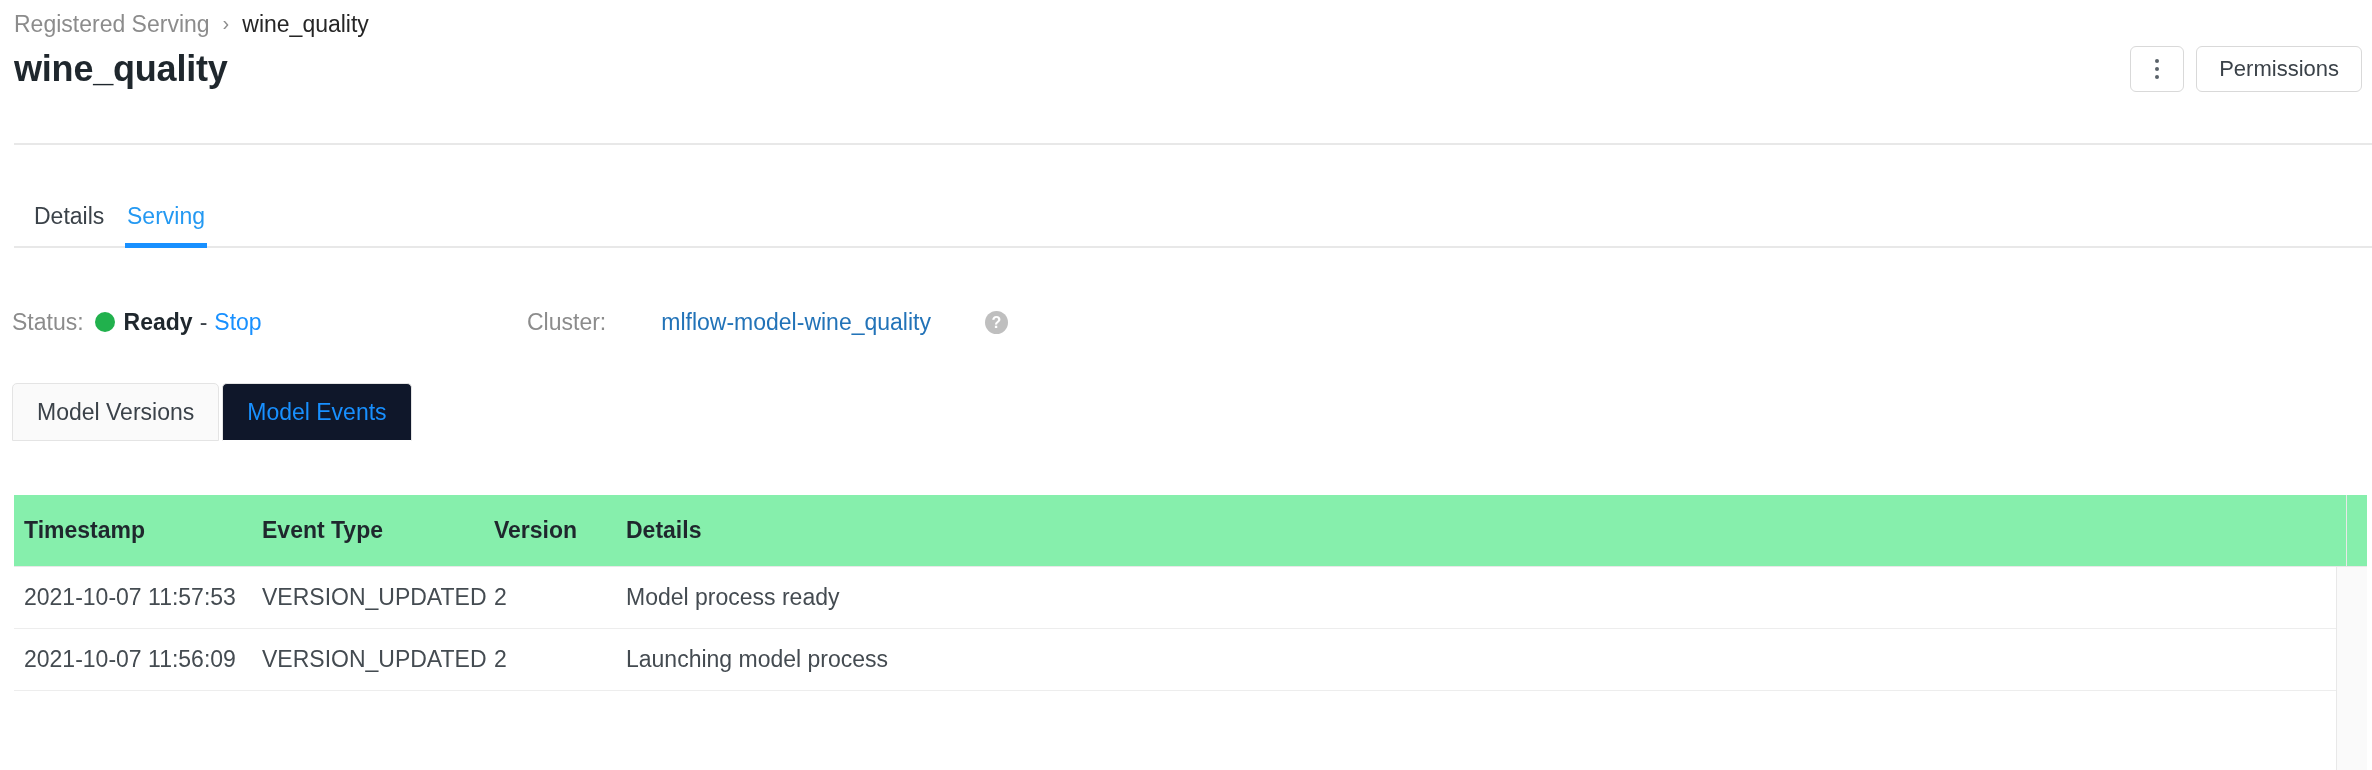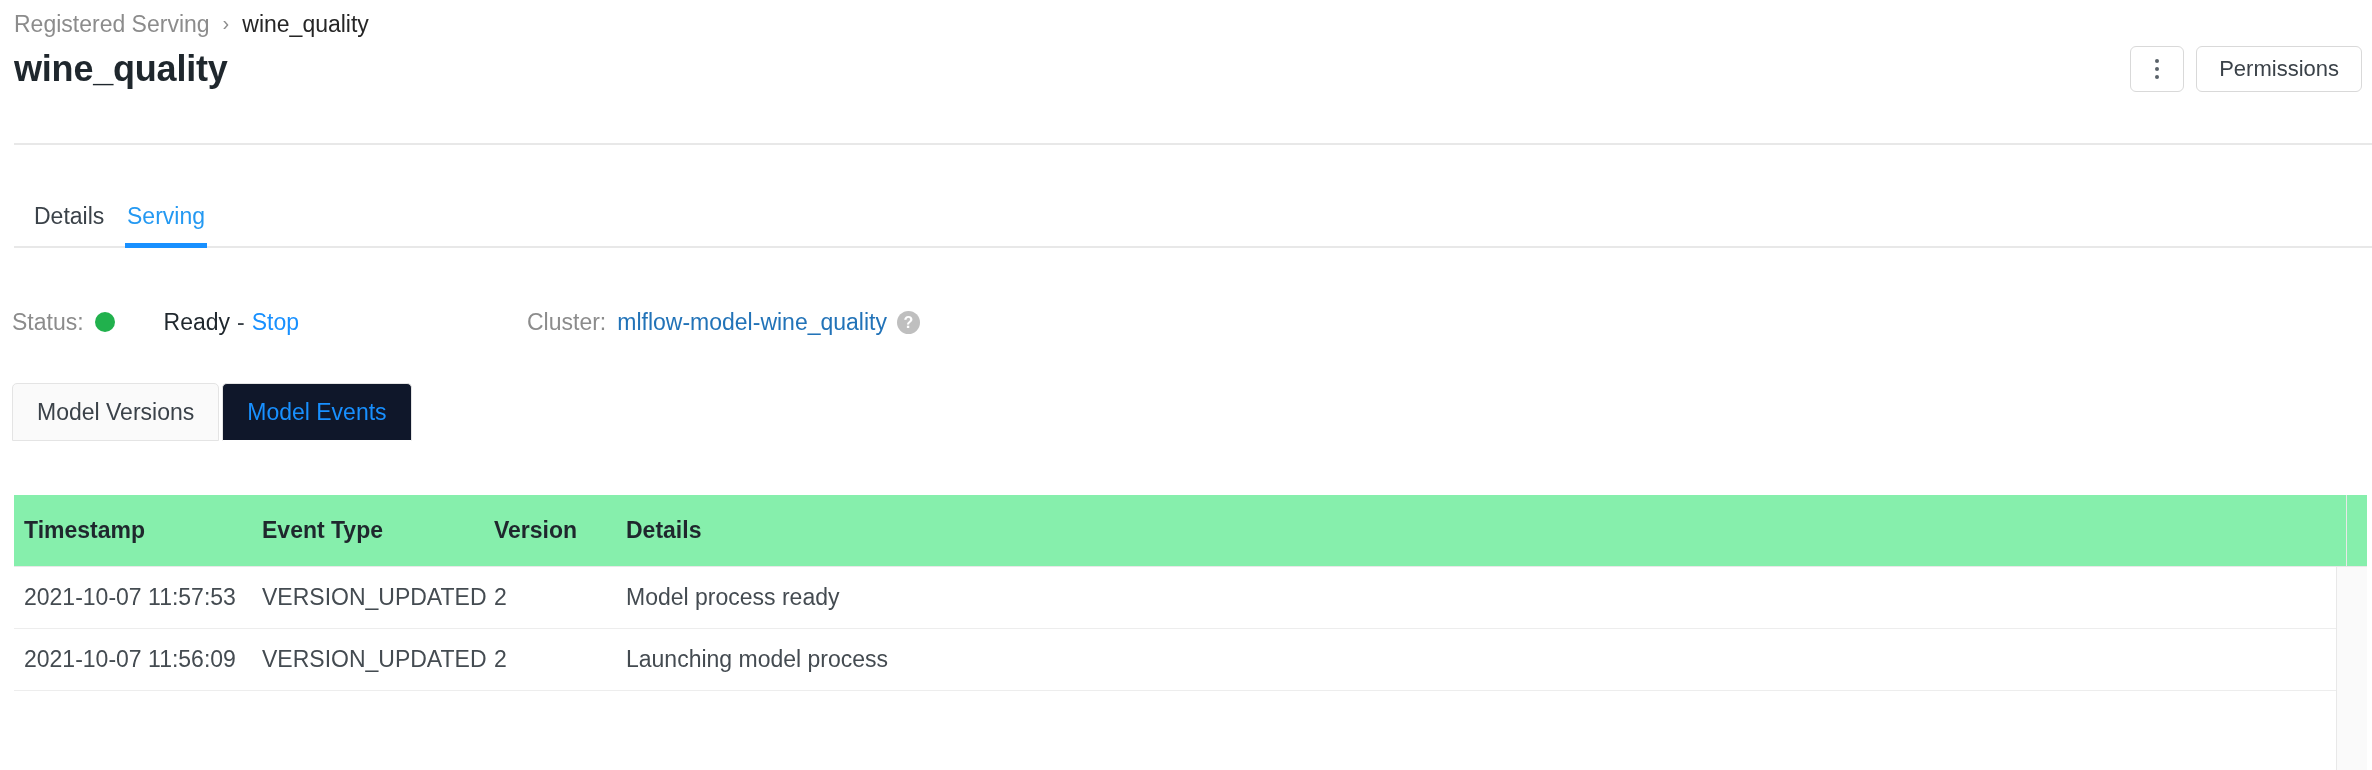--- a/index.html
+++ b/index.html
@@ -176,40 +176,40 @@
   .status-dot {
     width: 20px;
     height: 20px;
     border-radius: 50%;
     background: #21b14d;
     display: inline-block;
     margin-right: 9px;
   }
   .status-value {
     color: #1f272d;
-    font-weight: 400;
-    margin-left: 40px;
+    font-weight: 700;
   }
   .status-dash {
     color: #3b4249;
     margin: 0 7px;
   }
   .link {
     color: #1890ff;
     cursor: pointer;
   }
   .cluster-group {
     position: absolute;
     left: 527px;
     top: 305px;
     height: 34px;
     display: flex;
     align-items: center;
     font-size: 23px;
     white-space: nowrap;
+    gap: 44px;
   }
   .cluster-label {
     color: #8c8c8c;
     margin-right: 11px;
   }
   .cluster-link {
     color: #2273b8;
     cursor: pointer;
   }
   .help-icon {

